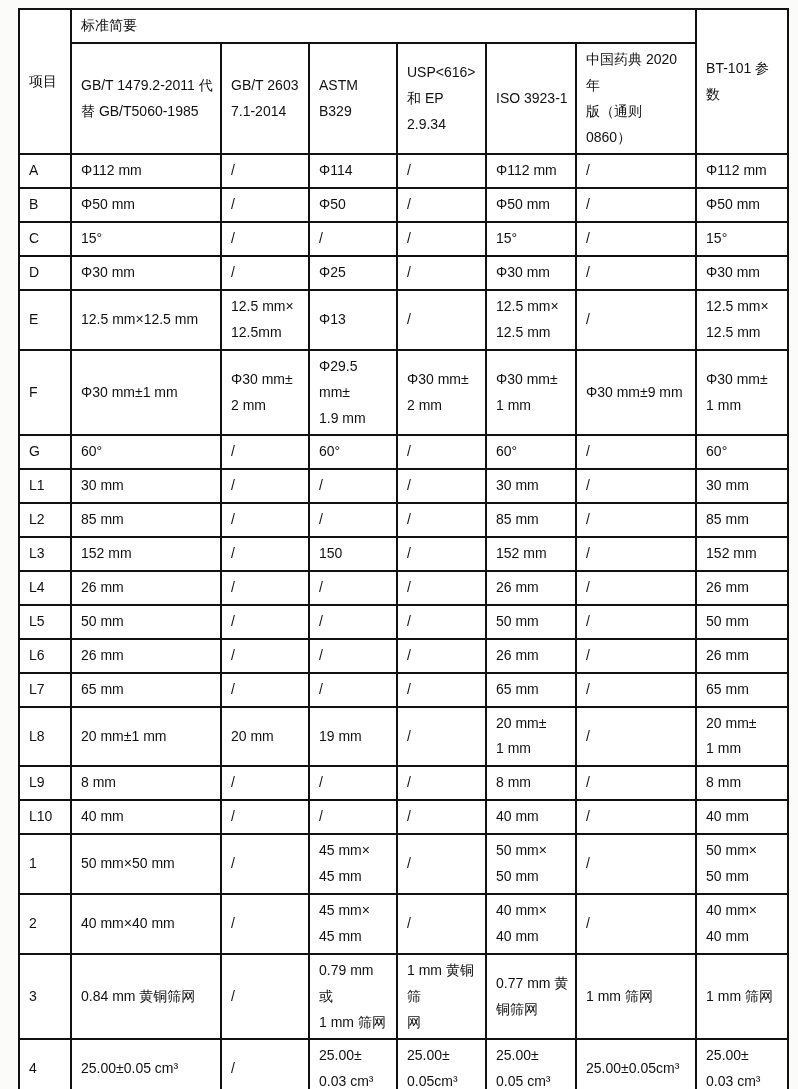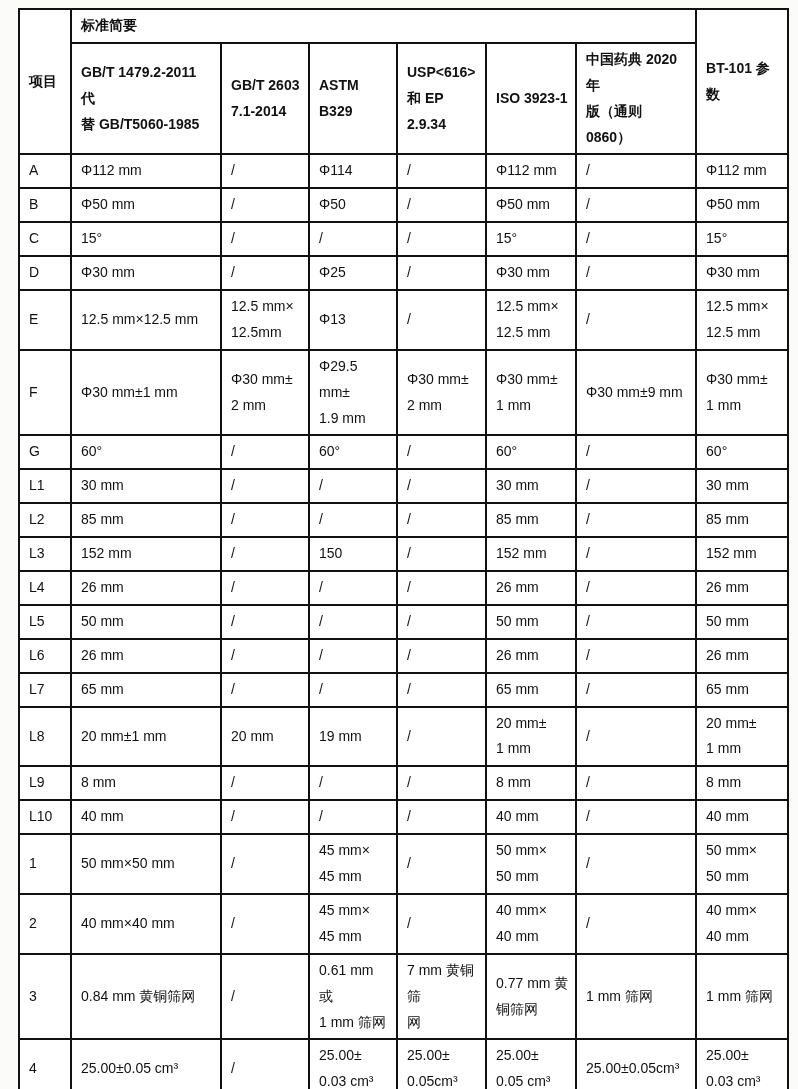--- a/index.html
+++ b/index.html
@@ -29,21 +29,21 @@
     font-size: 14px;
     line-height: 1.85;
     padding: 3px 6px 3px 9px;
     text-align: left;
     vertical-align: middle;
     white-space: pre-line;
     overflow: hidden;
     font-weight: normal;
   }
   table.std-table thead th {
-    font-weight: bold;
+    font-weight: normal;
   }
   th.group-header {
     text-align: center;
     padding: 2px 6px;
   }
   th.row-label {
     font-weight: normal;
   }
 </style>
 </head>
@@ -284,23 +284,23 @@
           <td>40 mm×
 40 mm</td>
           <td>/</td>
           <td>40 mm×
 40 mm</td>
         </tr>
         <tr>
           <th class="row-label">3</th>
           <td>0.84 mm 黄铜筛网</td>
           <td>/</td>
-          <td>0.61 mm 或
+          <td>0.79 mm 或
 1 mm 筛网</td>
-          <td>7 mm 黄铜筛
+          <td>1 mm 黄铜筛
 网</td>
           <td>0.77 mm 黄
 铜筛网</td>
           <td>1 mm 筛网</td>
           <td>1 mm 筛网</td>
         </tr>
         <tr>
           <th class="row-label">4</th>
           <td>25.00±0.05 cm³</td>
           <td>/</td>

